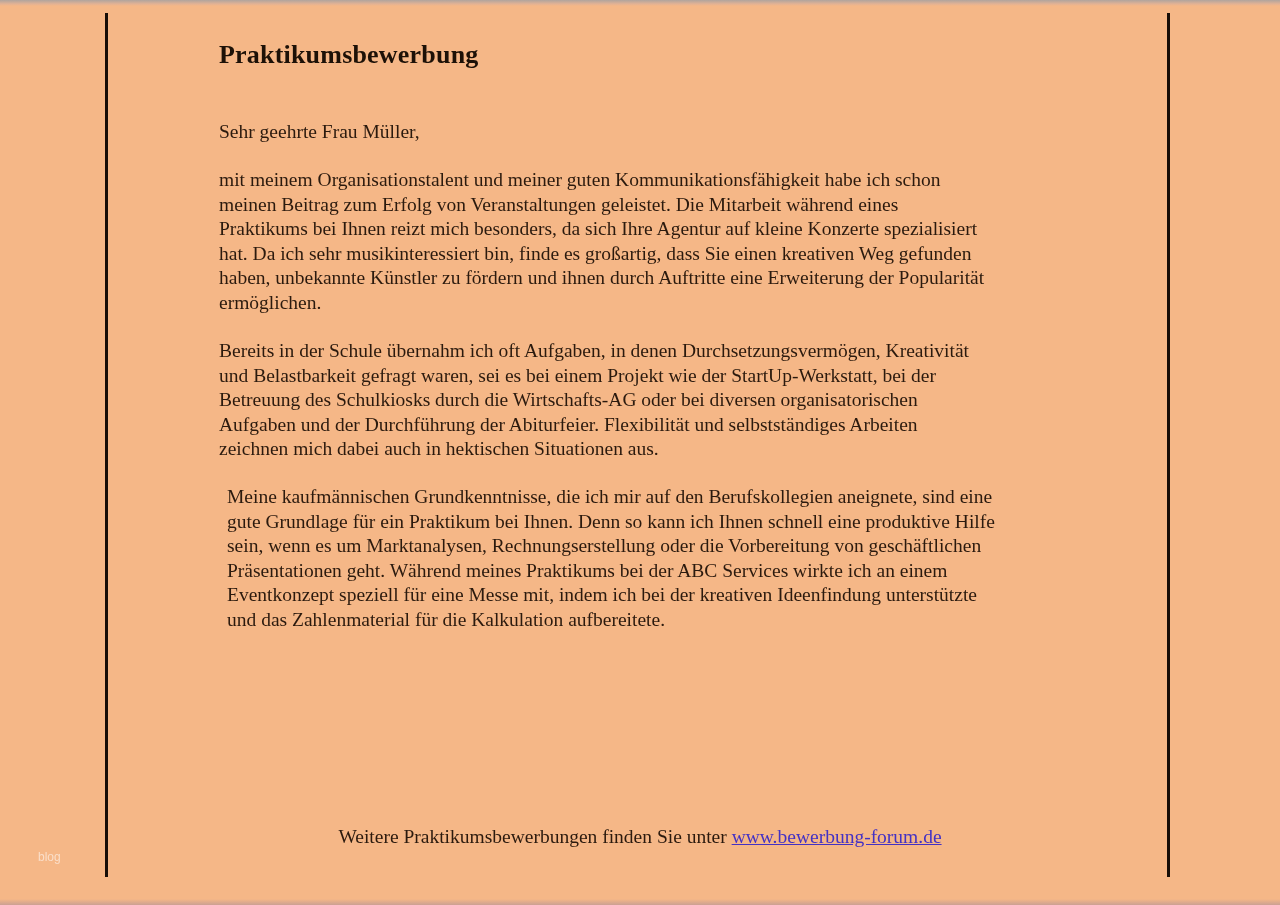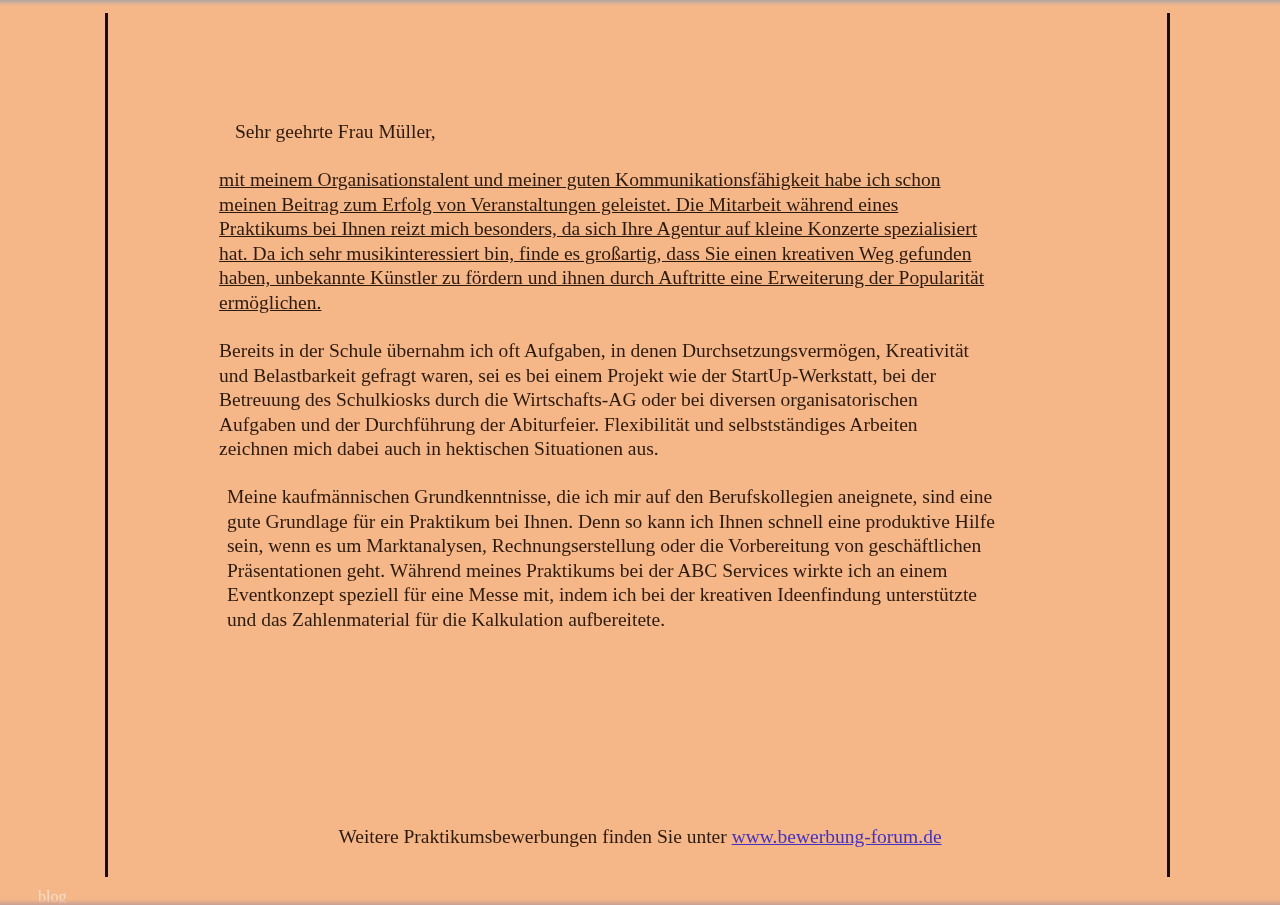--- a/index.html
+++ b/index.html
@@ -49,22 +49,22 @@
     letter-spacing: 0.2px;
   }
   .bodytext {
     position: absolute;
     left: 219px;
     margin: 0;
     font-size: 19.5px;
     line-height: 24.6px;
     white-space: pre-line;
   }
-  .salutation { top: 120px; margin-left: 16px; }
-  .p1 { top: 168px; text-decoration: underline; }
+  .salutation { top: 120px; }
+  .p1 { top: 168px; }
   .p2 { top: 339px; }
   .p3 { top: 485px; margin-left: 8px; }
   .p4 { top: 657px; }
   .closing { top: 755px; }
 
   .footer {
     position: absolute;
     left: 0;
     top: 825px;
     width: 1280px;
@@ -74,35 +74,35 @@
   }
   .footer a {
     color: #4331c4;
     text-decoration: underline;
     cursor: pointer;
   }
   .watermark {
     position: absolute;
     left: 38px;
     top: 850px;
-    font-family: Liberation Serif, serif;
-    font-size: 16px;
+    font-family: Liberation Sans, sans-serif;
+    font-size: 12px;
     color: rgba(255,255,255,0.55);
     filter: blur(0.4px);
-    margin-top: 38px;
   }
 </style>
 </head>
 <body>
 
 <div class="page">
   <div class="edge-top"></div>
   <div class="rule rule-left"></div>
   <div class="rule rule-right"></div>
 
+  <h1 class="title">Praktikumsbewerbung</h1>
 
   <p class="bodytext salutation">Sehr geehrte Frau Müller,</p>
   <p class="bodytext p1">mit meinem Organisationstalent und meiner guten Kommunikationsfähigkeit habe ich schon
 meinen Beitrag zum Erfolg von Veranstaltungen geleistet. Die Mitarbeit während eines
 Praktikums bei Ihnen reizt mich besonders, da sich Ihre Agentur auf kleine Konzerte spezialisiert
 hat. Da ich sehr musikinteressiert bin, finde es großartig, dass Sie einen kreativen Weg gefunden
 haben, unbekannte Künstler zu fördern und ihnen durch Auftritte eine Erweiterung der Popularität
 ermöglichen.</p>
   <p class="bodytext p2">Bereits in der Schule übernahm ich oft Aufgaben, in denen Durchsetzungsvermögen, Kreativität
 und Belastbarkeit gefragt waren, sei es bei einem Projekt wie der StartUp-Werkstatt, bei der

